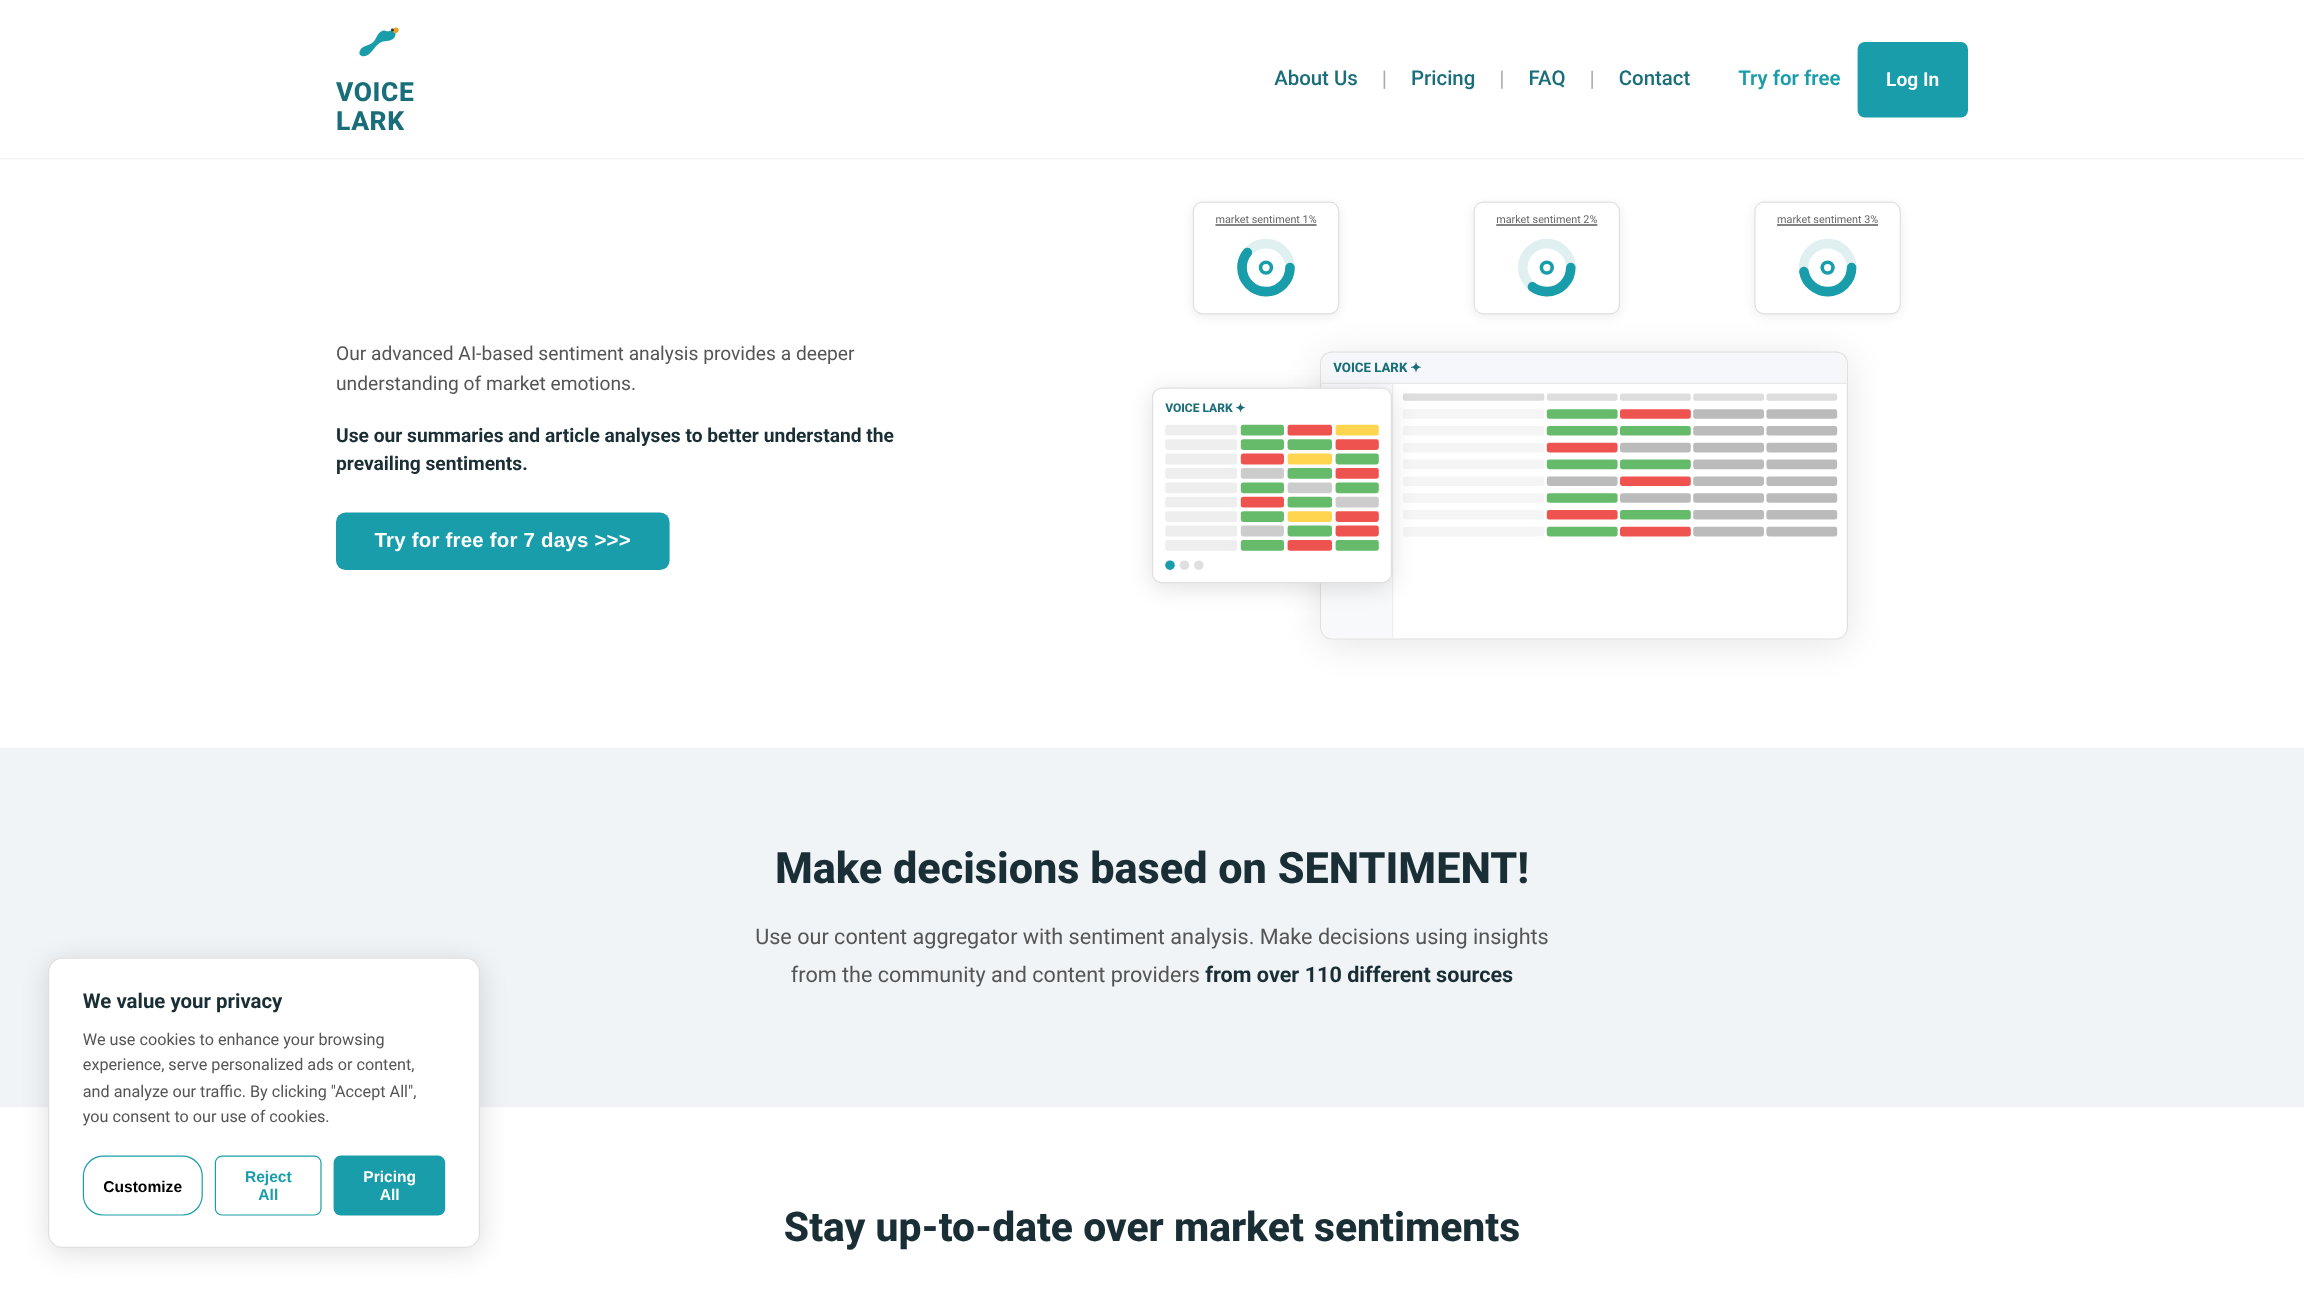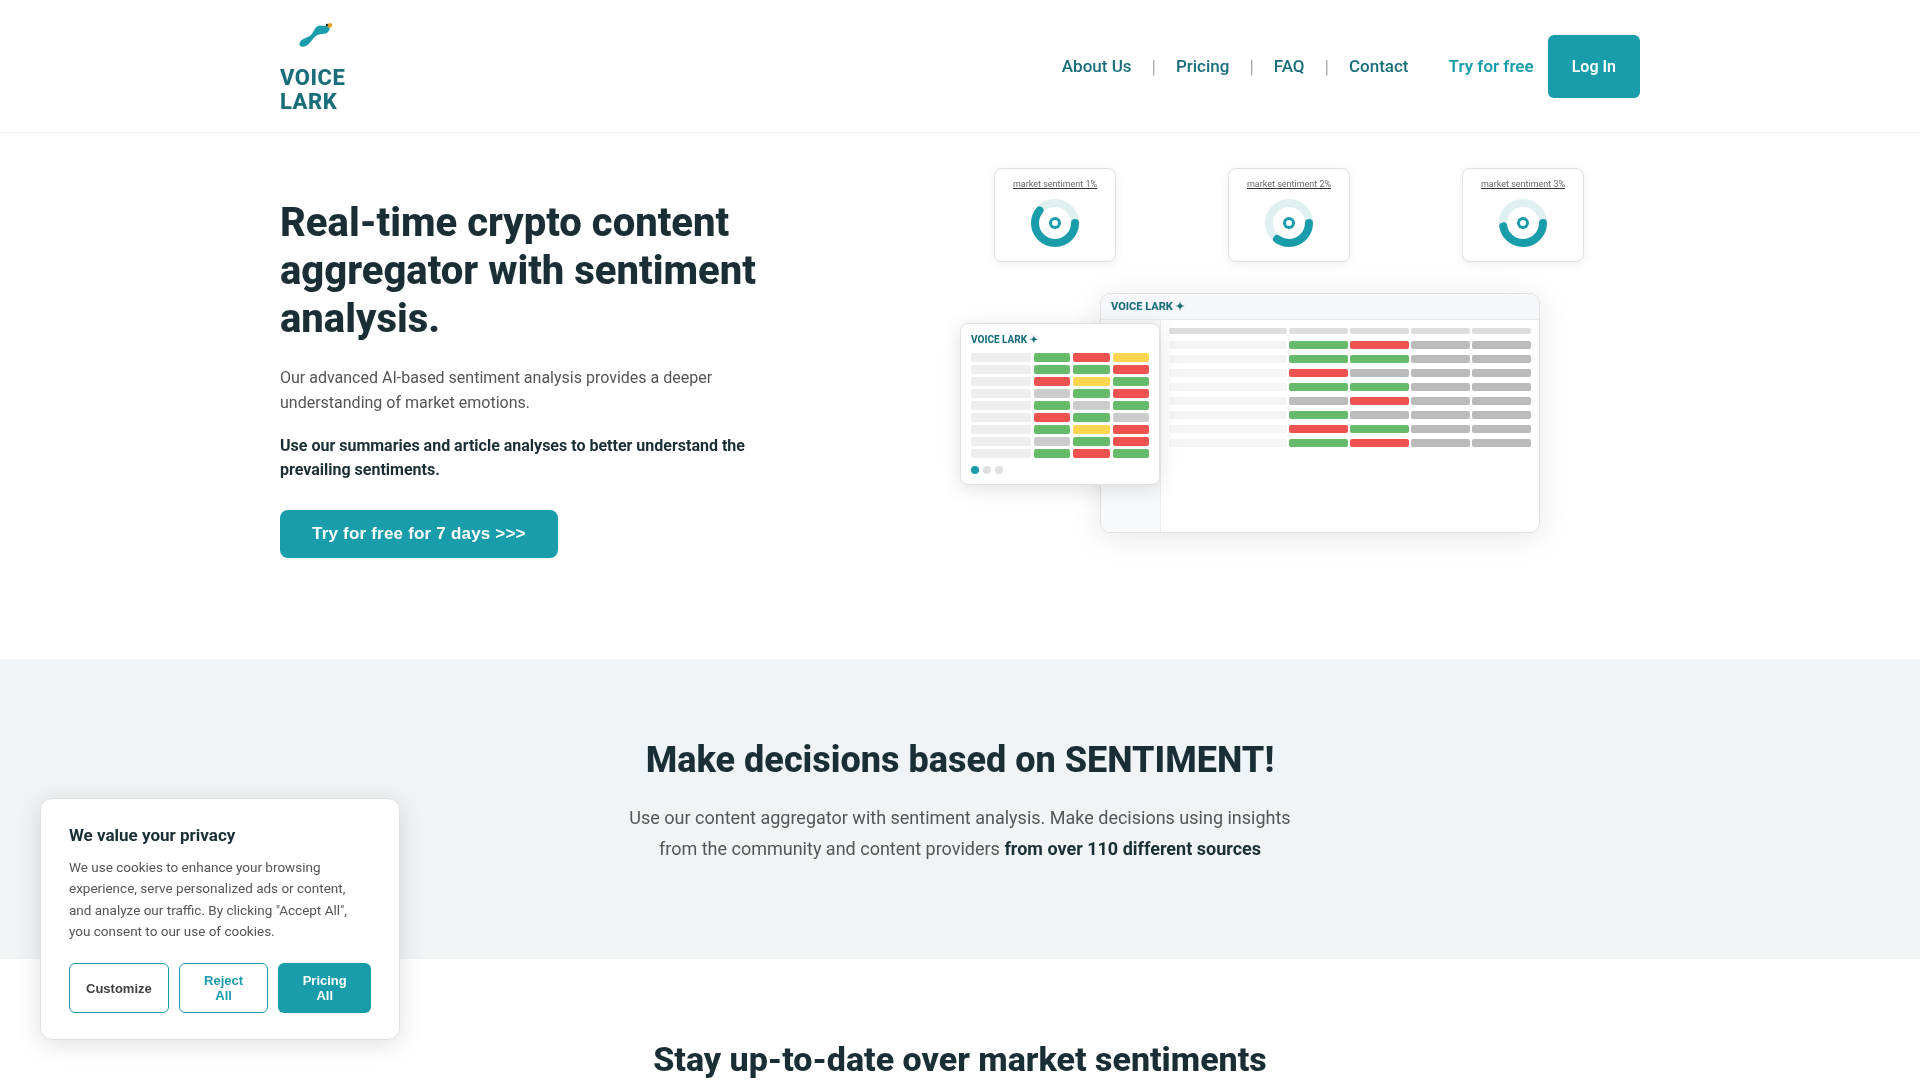--- a/index.html
+++ b/index.html
@@ -246,21 +246,20 @@
       width: 56px;
       height: 56px;
     }
 
     
     .section-sentiment {
       background: #f0f4f7;
       padding: 80px 280px;
       text-align: center;
       min-height: 300px;
-      margin-top: 36px;
     }
     .section-title {
       font-size: 36px;
       font-weight: 800;
       color: #1a2e35;
       margin-bottom: 22px;
     }
     .section-subtitle {
       font-size: 18px;
       color: #555;
@@ -308,22 +307,22 @@
       line-height: 1.6;
       margin-bottom: 20px;
     }
     .cookie-buttons {
       display: flex;
       gap: 10px;
     }
     .btn-customize {
       border: 1px solid #1a9daa;
       background: #fff;
-      color: #404040;
-      border-radius: 6px;
+      color: #000000;
+      border-radius: 17px;
       padding: 9px 16px;
       font-size: 13px;
       font-weight: 600;
       cursor: pointer;
       text-align: right;
     }
     .btn-reject {
       border: 1px solid #1a9daa;
       background: #fff;
       color: #1a9daa;
@@ -385,21 +384,20 @@
         <a href="#">Contact</a>
       </li>
     </ul>
     <a href="#" class="try-free-link" style="font-size:17px; margin-left:22px; text-decoration:none; color:#1a9daa; font-weight:600;">Try for free</a>
     <a href="#" class="login-btn" style="font-size:16px; text-decoration:none; display:inline-block;">Log In</a>
   </div>
 </nav>
 
 <section class="hero">
   <div class="hero-left">
-    <h1 class="hero-title">Real-time crypto content aggregator with sentiment analysis.</h1>
     <p class="hero-subtitle">Our advanced AI-based sentiment analysis provides a deeper understanding of market emotions.</p>
     <p class="hero-bold">Use our summaries and article analyses to better understand the prevailing sentiments.</p>
     <button class="cta-btn">Try for free for 7 days &gt;&gt;&gt;</button>
   </div>
 
   <div class="hero-right">
 
     <div class="charts-row">
       <div class="chart-card">
         <div class="chart-label">market sentiment 1%</div>

